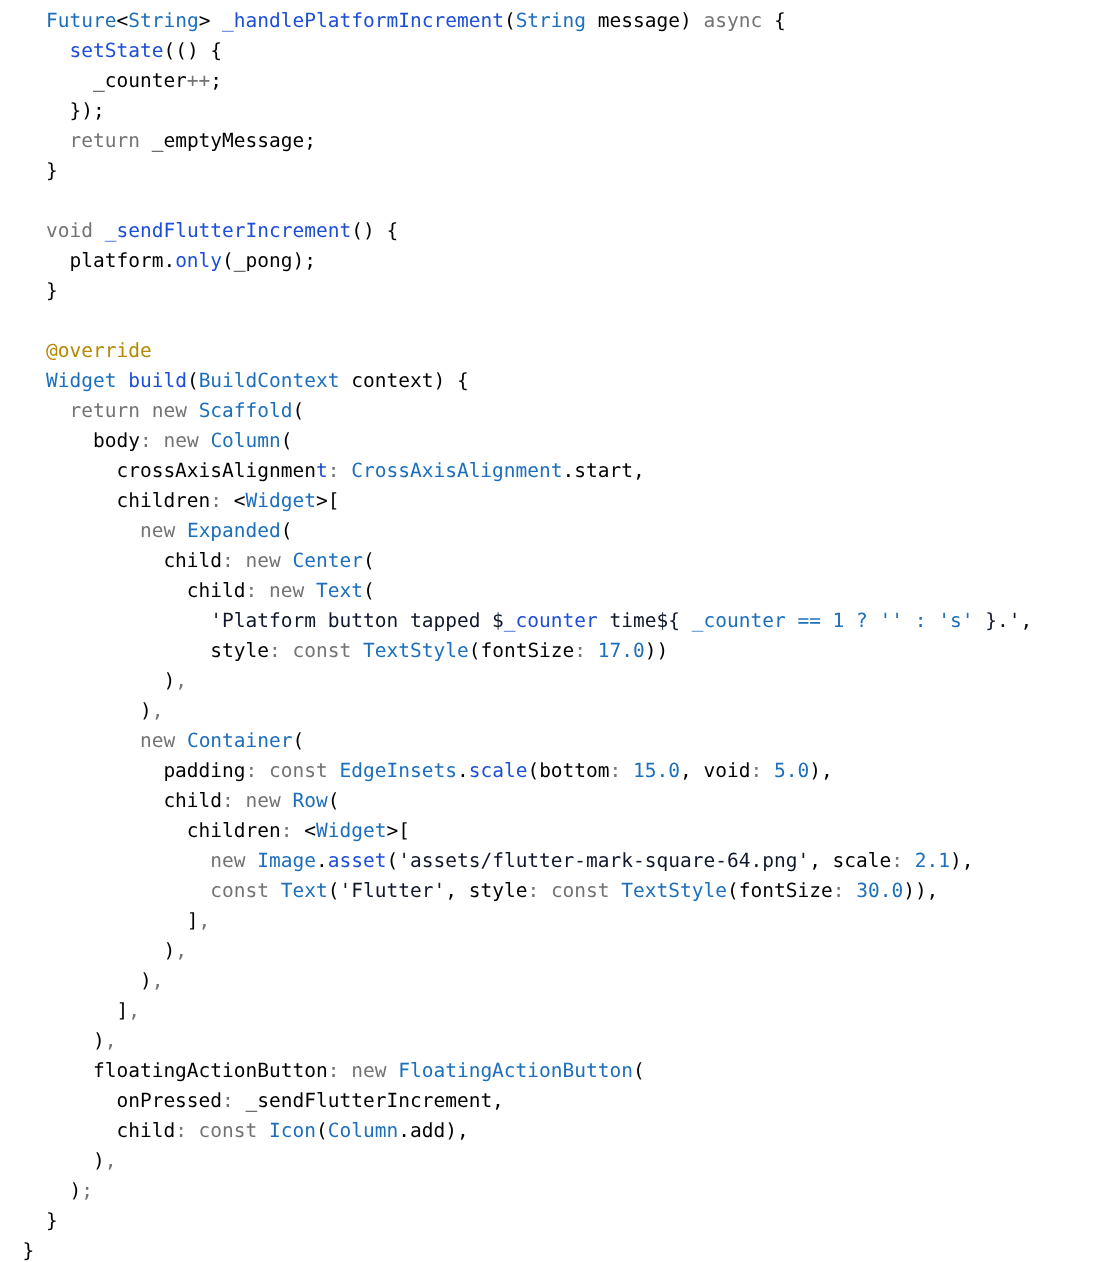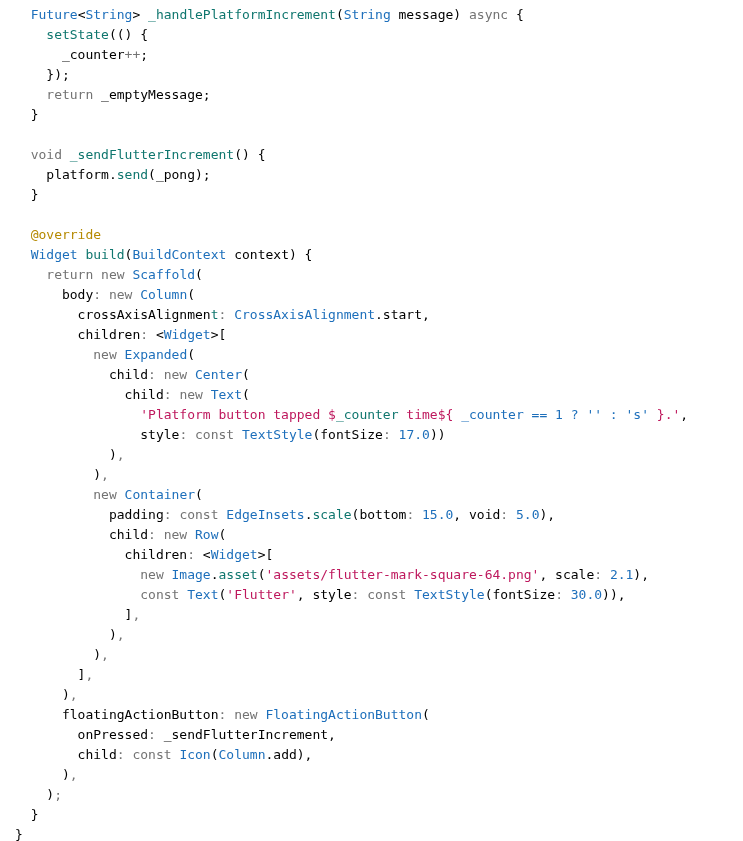--- a/index.html
+++ b/index.html
@@ -7,35 +7,35 @@
     padding: 5px 15px;
     background: #ffffff;
     font-family: "SF Mono", "Monaco", "Menlo", "Consolas", monospace;
     font-size: 13px;
     line-height: 20px;
     color: #000000;
     white-space: pre;
   }
   .kw { color: #737373; }       
   .type { color: #1d6fbb; }     
-  .method { color: #0f766e; margin-top: 32px; }   
-  .str { color: #be185d; text-align: center; }      
+  .method { color: #1d4ed8; margin-top: 32px; }   
+  .str { color: #0f172a; text-align: center; }      
   .num { color: #1d6fbb; text-align: center; }      
   .anno { color: #b58900; margin-top: 45px; }
 </style>
 </head>
 <body><div id="code"><span><span>  </span><span class="type">Future</span><span>&lt;</span><span class="type">String</span><span>&gt;</span><span> </span><span class="method">_handlePlatformIncrement</span><span>(</span><span class="type">String</span><span> message) </span><span class="kw">async</span><span> {</span></span>
 <span><span>    </span><span class="method">setState</span><span>(() {</span></span>
 <span><span>      _counter</span><span class="kw">++</span><span>;</span></span>
 <span><span>    });</span></span>
 <span><span>    </span><span class="kw">return</span><span> _emptyMessage;</span></span>
 <span><span>  }</span></span>
 <span><span></span></span>
 <span><span>  </span><span class="kw">void</span><span> </span><span class="method">_sendFlutterIncrement</span><span>() {</span></span>
-<span><span>    platform.</span><span class="method">send</span><span>(_pong);</span></span>
+<span><span>    platform.</span><span class="method">only</span><span>(_pong);</span></span>
 <span><span>  }</span></span>
 <span><span></span></span>
 <span><span>  </span><span class="anno">@override</span></span>
 <span><span>  </span><span class="type">Widget</span><span> </span><span class="method">build</span><span>(</span><span class="type">BuildContext</span><span> context) {</span></span>
 <span><span>    </span><span class="kw">return</span><span> </span><span class="kw">new</span><span> </span><span class="type">Scaffold</span><span>(</span></span>
 <span><span>      body</span><span class="kw">:</span><span> </span><span class="kw">new</span><span> </span><span class="type">Column</span><span>(</span></span>
 <span><span>        crossAxisAlignmen</span><span class="method">t</span><span class="kw">:</span><span> </span><span class="type">CrossAxisAlignment</span><span>.start,</span></span>
 <span><span>        children</span><span class="kw">:</span><span> &lt;</span><span class="type">Widget</span><span>&gt;[</span></span>
 <span><span>          </span><span class="kw">new</span><span> </span><span class="type">Expanded</span><span>(</span></span>
 <span><span>            child</span><span class="kw">:</span><span> </span><span class="kw">new</span><span> </span><span class="type">Center</span><span>(</span></span>

